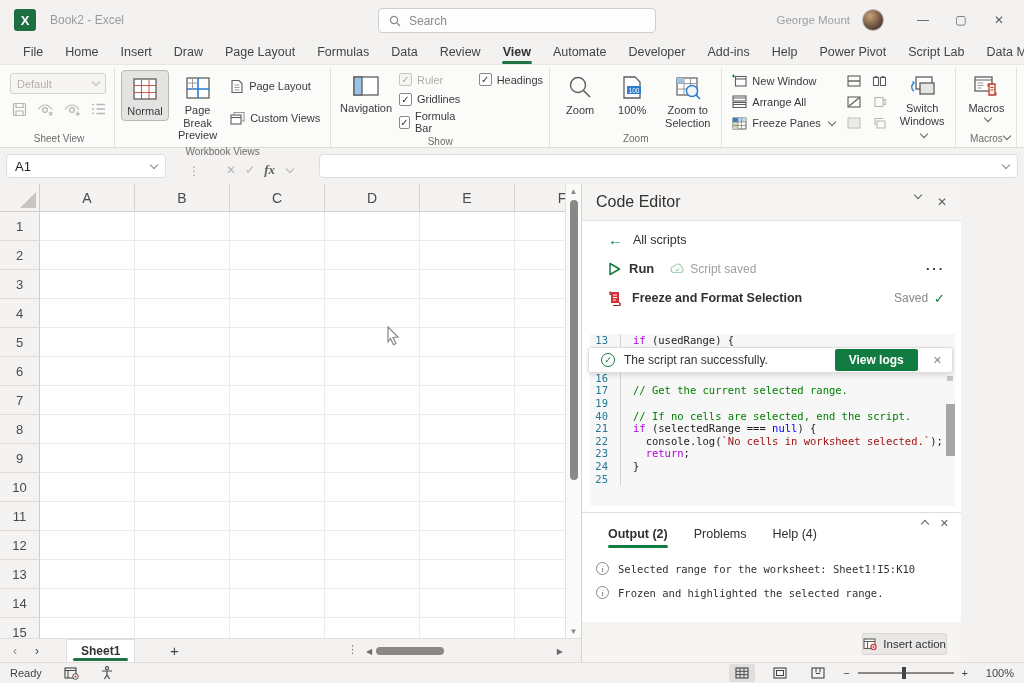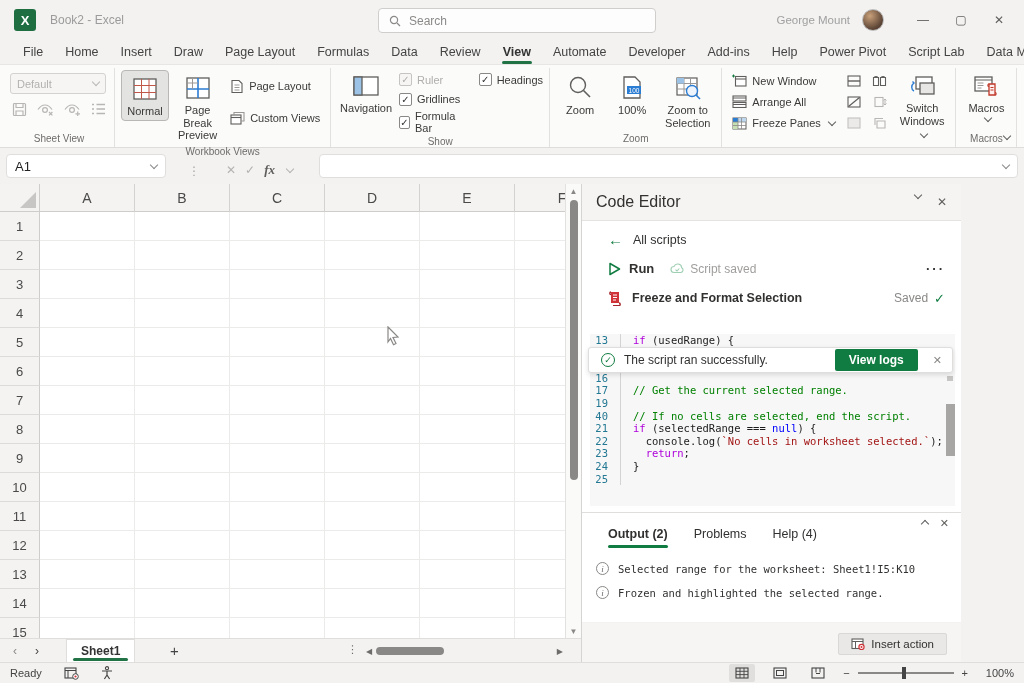--- a/index.html
+++ b/index.html
@@ -138,21 +138,21 @@
   .out-tab { padding-bottom:7px; position:relative; }
   .out-tab.active { font-weight:bold; }
   .out-tab.active::after { content:""; position:absolute; left:0; right:0; bottom:0; height:3px; background:#107C41; border-radius:2px; }
   .logs { padding:14px 14px 0 14px; display:flex; flex-direction:column; gap:11px; }
   .log { display:flex; align-items:center; gap:9px; font-family:"DejaVu Sans Mono", monospace; font-size:10.5px; color:#323130; }
   .log .i { width:13px; height:13px; border:1px solid #8a8886; border-radius:50%; color:#6e6c6a; font-size:9px;
             display:flex; align-items:center; justify-content:center; flex:none; font-family:"Liberation Serif",serif; font-style:italic; }
   .ghost-row { height:10px; border-bottom:1px solid #ecebea; opacity:.65; margin-top:14px; }
   .insert-strip { flex:1; background:#f6f5f4; display:flex; align-items:flex-start; justify-content:flex-end; padding:10px 14px 0; }
   .insert-btn { background:#e9e8e7; border:1px solid #dad8d6; height:22px; display:flex; align-items:center; gap:6px;
-                padding:0 12px; font-size:11.5px; color:#323130; border-radius:2px; }
+                padding:0 0; font-size:11.5px; color:#323130; border-radius:2px; }
 
   
   .statusbar { height:21px; background:#f3f2f1; border-top:1px solid #e0deDC; display:flex; align-items:center;
                padding:0 10px; font-size:11px; color:#444; }
   .sb-left { display:flex; align-items:center; gap:22px; }
   .sb-right { margin-left:auto; display:flex; align-items:center; gap:12px; }
   .viewbtn { width:26px; height:18px; display:flex; align-items:center; justify-content:center; color:#444; border-radius:2px; }
   .viewbtn.selected { background:#e1dfdd; }
   .zoomslider { display:flex; align-items:center; gap:8px; color:#444; }
   .ztrack { width:96px; height:2px; background:#8a8886; position:relative; }

